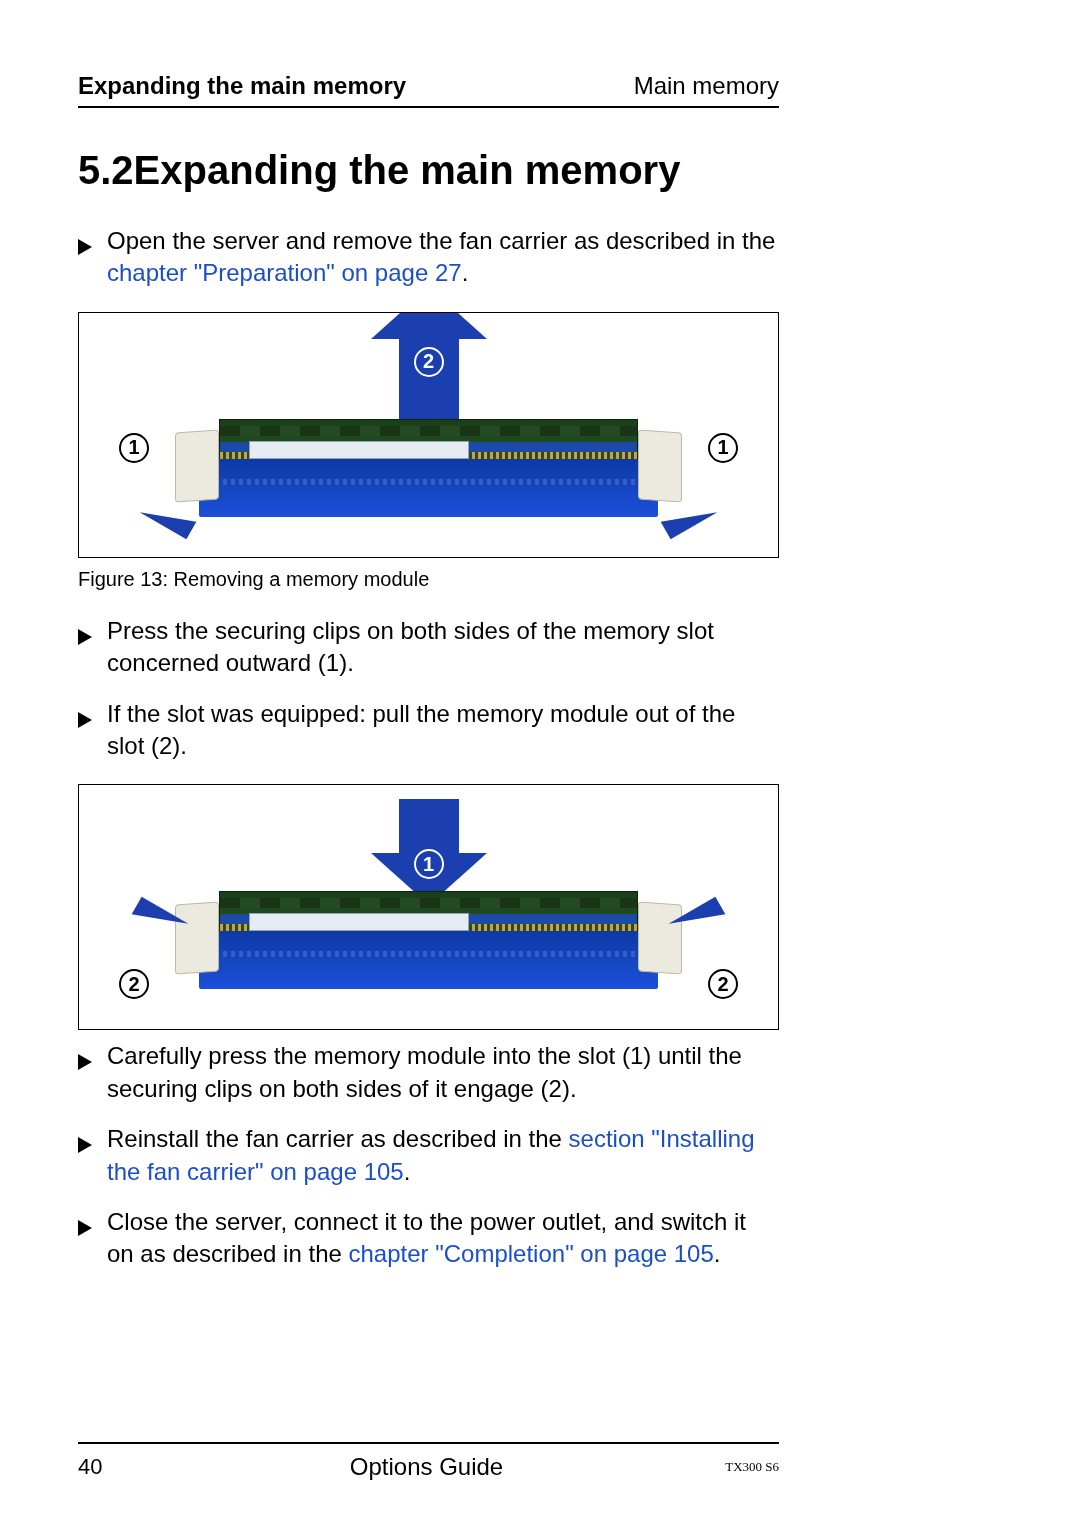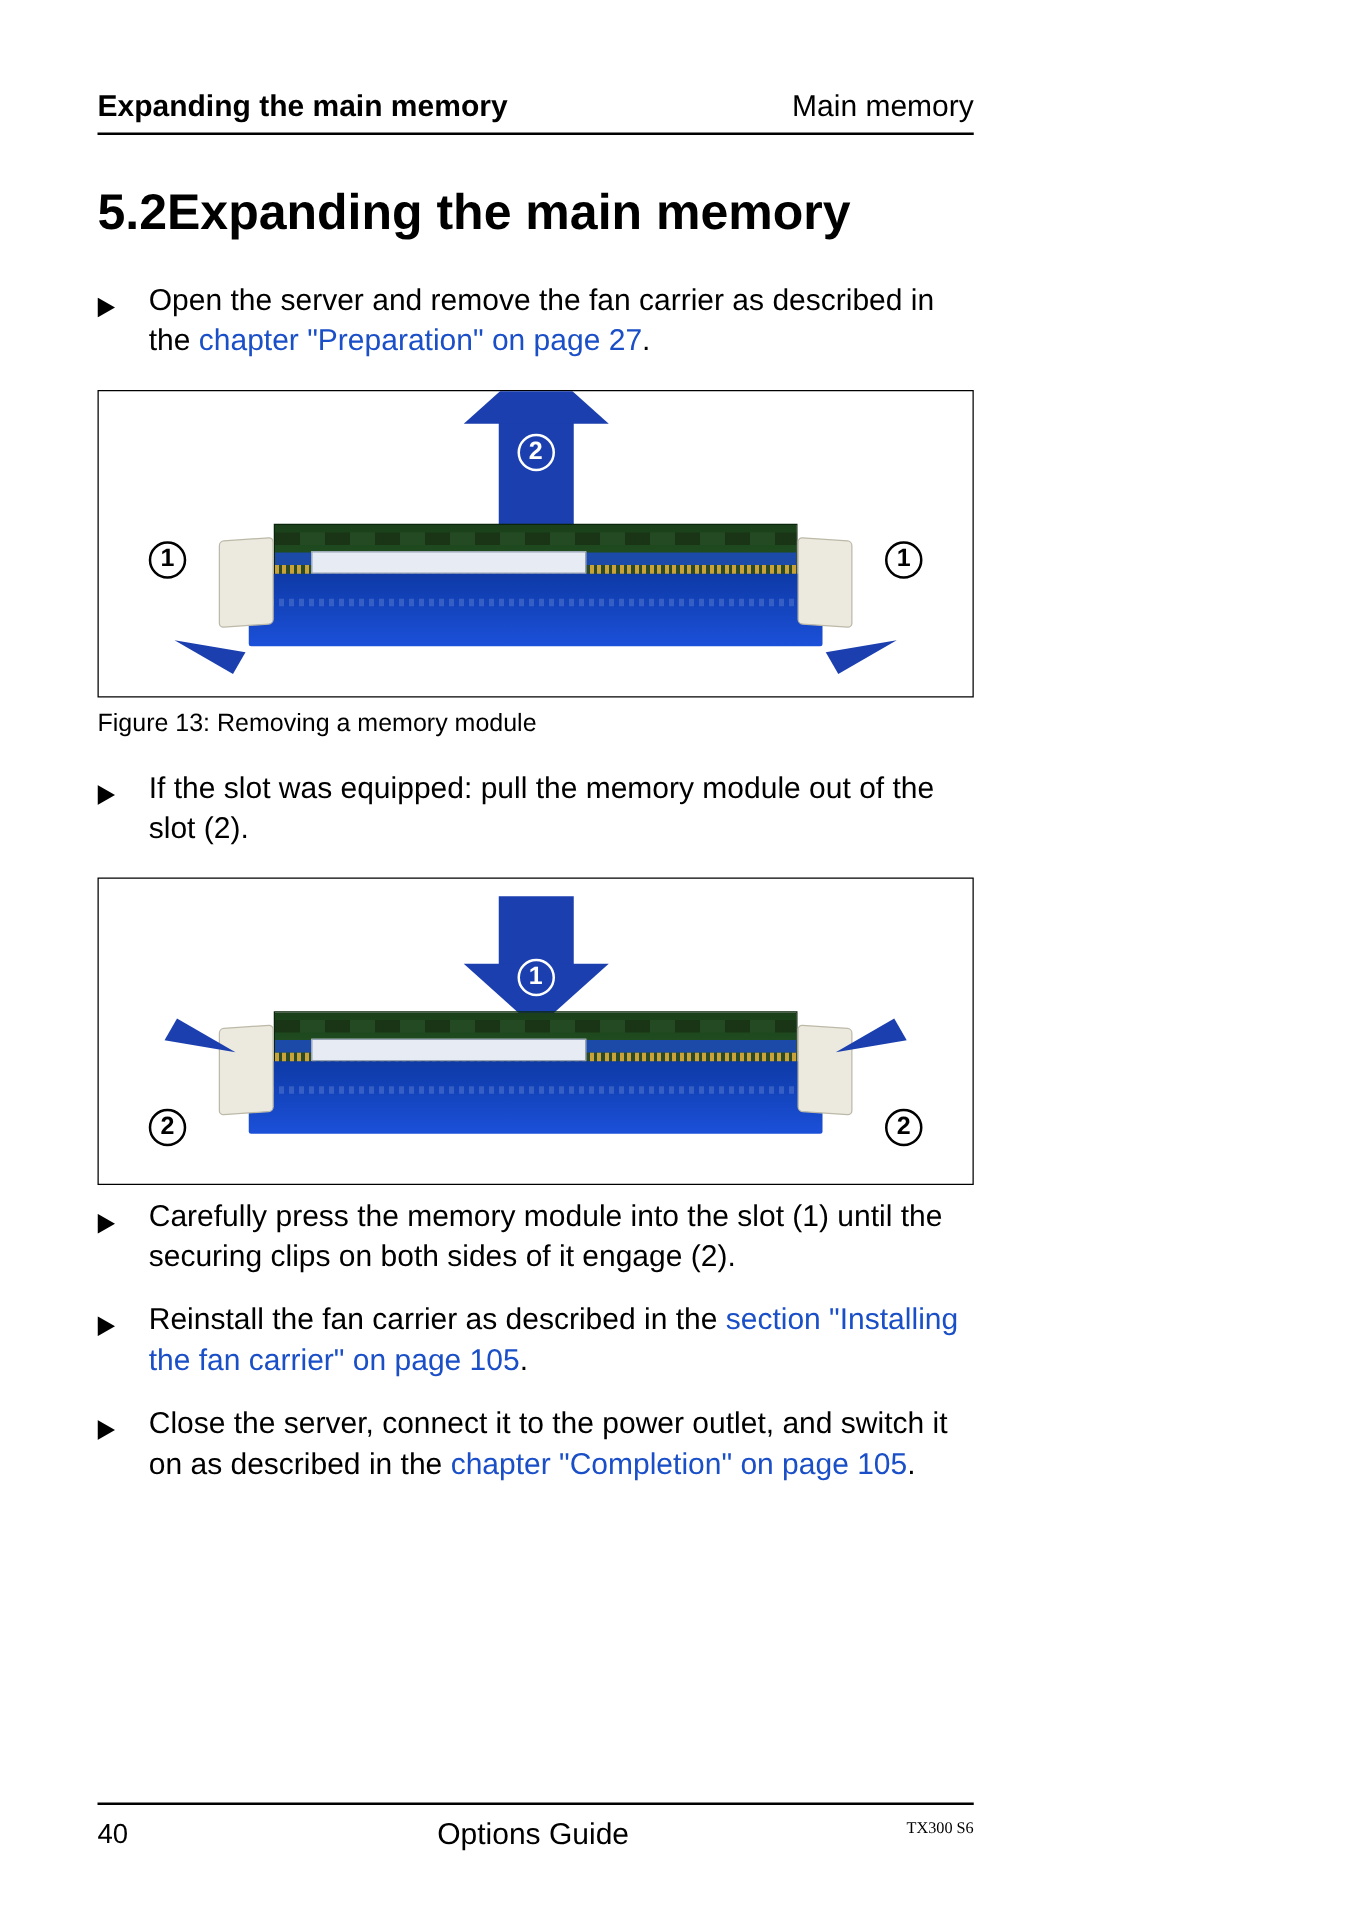--- a/index.html
+++ b/index.html
@@ -6,21 +6,21 @@
   html, body { width: 1080px; height: 1526px; background: #fff; font-family: Arial, Helvetica, sans-serif; color: #000; }
   .page { position: relative; width: 857px; height: 1526px; padding: 72px 78px 60px 78px; }
   .header-row { display: flex; justify-content: space-between; align-items: baseline; font-size: 24px; margin-bottom: 6px; }
   .header-left { font-weight: bold; }
   .header-right { font-weight: normal; }
   .header-rule { border: none; border-top: 2px solid #000; margin-bottom: 40px; }
   .h2-row { display: flex; align-items: baseline; margin-bottom: 32px; }
   .h2-num { font-size: 40px; font-weight: bold; }
   .h2-title { font-size: 40px; font-weight: bold; }
   .step-list { list-style: none; padding: 0; margin: 0; }
-  .step-item { display: flex; align-items: flex-start; gap: 25px; font-size: 24px; line-height: 1.35; margin-bottom: 18px; }
+  .step-item { display: flex; align-items: flex-start; gap: 13px; font-size: 24px; line-height: 1.35; margin-bottom: 18px; }
   .step-bullet { flex: 0 0 auto; margin-top: 6px; }
   .step-text { flex: 1 1 auto; }
   .link { color: #1a4fc7; }
   .figure { border: 1.5px solid #000; margin: 22px 0 10px 0; position: relative; height: 246px; background: #fff; overflow: hidden; }
   .figure-caption { font-size: 20px; margin-bottom: 24px; }
 
   
   .slot { position: absolute; left: 120px; right: 120px; bottom: 40px; height: 58px;
           background: linear-gradient(#0e3aa6, #1b50d9); border-radius: 2px; }
   .slot::after { content:""; position:absolute; left:0; right:0; top:20px; height:6px;
@@ -53,21 +53,21 @@
           border-top:0 solid transparent;border-bottom:20px solid transparent;border-left:54px solid #1b3fae; transform: rotate(30deg); }
   .mini-arrow-in-right  { position:absolute; right:54px; bottom: 100px; width:0;height:0;
           border-top:0 solid transparent;border-bottom:20px solid transparent;border-right:54px solid #1b3fae; transform: rotate(-30deg); }
 
   .callout { position:absolute; width:30px; height:30px; border:2px solid #000; border-radius:50%;
              display:flex; align-items:center; justify-content:center; font-size:20px; background:#fff; font-weight:bold;}
   .callout.white-on-blue { background:#1b3fae; color:#fff; border-color:#fff; }
 
   .footer { position:absolute; left:78px; right:78px; bottom:46px; }
   .footer-rule { border:none; border-top: 2px solid #000; margin-bottom: 10px; }
-  .footer-row { display:flex; justify-content:space-between; align-items:flex-start; font-size:22px; }
+  .footer-row { display:flex; justify-content:space-between; align-items:center; font-size:22px; }
   .footer-center { position:absolute; left:0; right:4px; text-align:center; font-size:24px; }
   .footer-right { font-size:13px;font-family:Liberation Serif, serif; }
 </style>
 </head>
 <body>
 
 <div class="page">
 
   <div class="header-row">
     <div class="header-left">Expanding the main memory</div>
@@ -102,20 +102,28 @@
     <div class="clip left"></div>
     <div class="clip right"></div>
     <div class="mini-arrow-out-left"></div>
     <div class="mini-arrow-out-right"></div>
     <div class="callout" style="left:40px; top:120px;">1</div>
     <div class="callout" style="right:40px; top:120px;">1</div>
   </div>
   <div class="figure-caption">Figure 13: Removing a memory module</div>
 
   <ul class="step-list">
+    <li class="step-item">
+      <span class="step-bullet"><svg width="16" height="16">
+            <polygon points="0,0 14,8 0,16" fill="#000"></polygon>
+          </svg></span>
+      <span class="step-text">
+        <span>Press the securing clips on both sides of the memory slot concerned outward (1).</span>
+      </span>
+    </li>
     <li class="step-item">
       <span class="step-bullet"><svg width="16" height="16">
             <polygon points="0,0 14,8 0,16" fill="#000"></polygon>
           </svg></span>
       <span class="step-text">
         <span>If the slot was equipped: pull the memory module out of the slot (2).</span>
       </span>
     </li>
   </ul>
 

